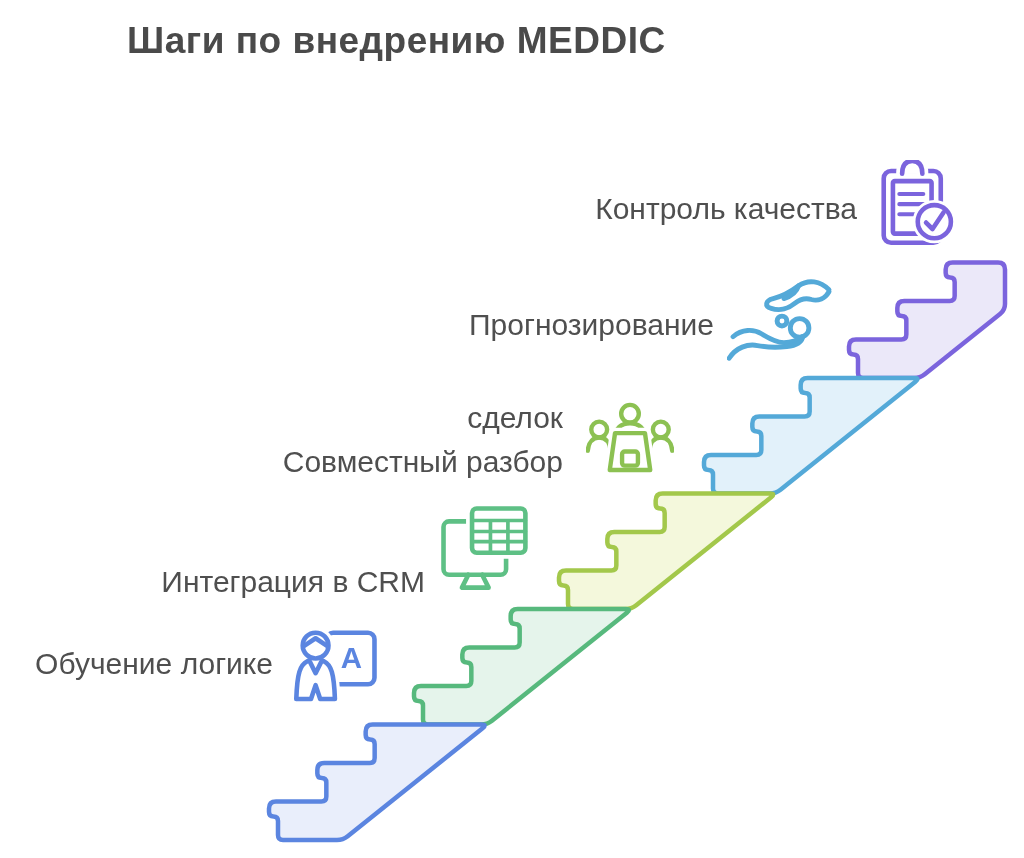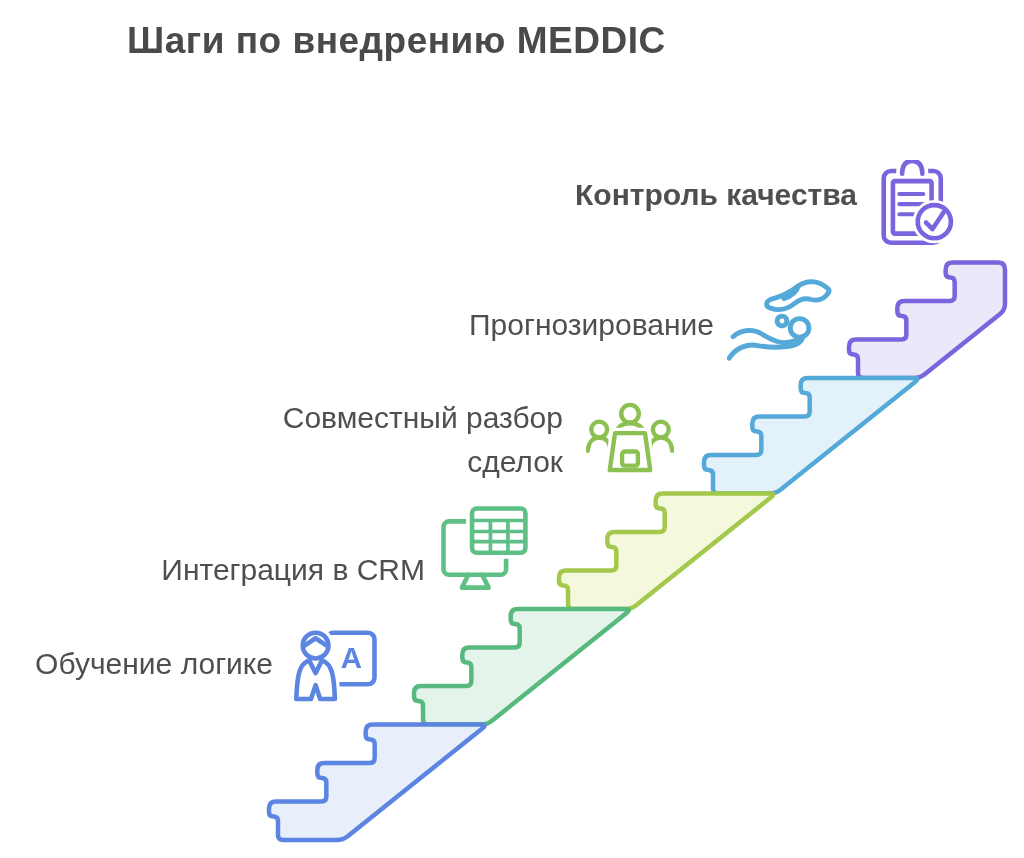--- a/index.html
+++ b/index.html
@@ -48,36 +48,36 @@
         <circle cx="30" cy="30" r="14"></circle>
       </g>
       <path fill="#fff" d="M 21,47 C 13,51 10,60 9,88 L 25,88 L 30,73 L 35,88 L 51,88 C 50,60 47,51 39,47"></path>
       <path d="M 23,46 L 30,60 L 37,46"></path>
       <circle cx="30" cy="30" r="14" fill="#fff"></circle>
       <path d="M 18,30 L 30,22 L 42,30"></path>
       <text x="69" y="54" text-anchor="middle" font-size="32" font-weight="bold" fill="currentColor" stroke="none" font-family="'Liberation Sans','DejaVu Sans',sans-serif">A</text>
     </svg>
   </div>
 
-  <div class="step-label" style="right:599px;top:548px;">
+  <div class="step-label" style="right:599px;top:560px;">
     <span>Интеграция в CRM</span>
   </div>
   <div class="step-icon" style="left:438px;top:503px;width:92px;height:92px;color:#5ec085;">
     <svg viewBox="0 0 100 100" fill="none" stroke="currentColor" stroke-width="5" stroke-linecap="round" stroke-linejoin="round">
       <rect x="6" y="20" width="68" height="58" rx="6"></rect>
       <path d="M 33,78 L 26,92 L 55,92 L 48,78"></path>
       <rect x="37" y="6" width="58" height="48" rx="5" stroke="#fff" fill="#fff" stroke-width="13"></rect>
       <rect x="37" y="6" width="58" height="48" rx="5" fill="#fff"></rect>
       <path stroke-width="4" d="M 37,19 L 95,19 M 37,31 L 95,31 M 37,42 L 95,42 M 57,19 L 57,54 M 76,19 L 76,54"></path>
     </svg>
   </div>
 
   <div class="step-label" style="right:461px;top:396px;">
+    <span>сделок</span>
     <span>Совместный разбор</span>
-    <span>сделок</span>
   </div>
   <div class="step-icon" style="left:586px;top:397px;width:88px;height:88px;color:#8cc152;">
     <svg viewBox="0 0 100 100" fill="none" stroke="currentColor" stroke-width="5" stroke-linecap="round" stroke-linejoin="round">
       <circle cx="15" cy="37" r="9"></circle>
       <path d="M 2,61 C 3,50 9,46 15,46 C 21,46 27,50 28,61"></path>
       <circle cx="85" cy="37" r="9"></circle>
       <path d="M 72,61 C 73,50 79,46 85,46 C 91,46 97,50 98,61"></path>
       <circle cx="50" cy="19" r="10"></circle>
       <path d="M 33,46 C 34,33 42,30 50,30 C 58,30 66,33 67,46"></path>
       <path stroke="#fff" fill="#fff" stroke-width="12" d="M 33,41 L 27,83 L 73,83 L 67,41 Z"></path>
@@ -93,21 +93,21 @@
     <svg viewBox="0 0 110 95" fill="none" stroke="currentColor" stroke-width="5" stroke-linecap="round" stroke-linejoin="round">
       <path d="M 104,13 C 95,4 83,2 73,9 C 65,15 56,20 47,22 C 39,24 38,30 45,32 C 54,35 63,32 69,27 C 74,23 80,21 86,23 C 93,25 100,22 104,15"></path>
       <path d="M 73,9 C 71,15 65,20 58,22"></path>
       <circle cx="56" cy="45" r="5"></circle>
       <circle cx="74" cy="52" r="9.5"></circle>
       <path d="M 6,61 C 15,53 27,53 35,58 C 43,63 50,67 58,67 C 67,67 73,64 77,61"></path>
       <path d="M 2,83 C 9,72 21,68 31,70 C 41,72 53,72 61,71 C 71,70 77,66 77,61"></path>
     </svg>
   </div>
 
-  <div class="step-label" style="right:167px;top:173px;font-weight:bold;">
+  <div class="step-label" style="right:167px;top:187px;">
     <span>Контроль качества</span>
   </div>
   <div class="step-icon" style="left:869px;top:160px;width:92px;height:92px;color:#7b64dd;">
     <svg viewBox="0 0 100 100" fill="none" stroke="currentColor" stroke-width="5" stroke-linecap="round" stroke-linejoin="round">
       <rect x="16" y="12" width="62" height="78" rx="8"></rect>
       <path stroke="#fff" fill="#fff" stroke-width="13" d="M 36,15 C 36,3 42,1 47,1 C 52,1 58,3 58,15"></path>
       <path fill="#fff" d="M 36,15 C 36,3 42,1 47,1 C 52,1 58,3 58,15"></path>
       <rect x="26" y="23" width="42" height="57" rx="2"></rect>
       <path stroke-width="4.5" d="M 33,37 L 59,37 M 33,48 L 59,48 M 33,59 L 50,59"></path>
       <circle cx="71" cy="67" r="18" stroke="#fff" fill="#fff" stroke-width="11"></circle>

